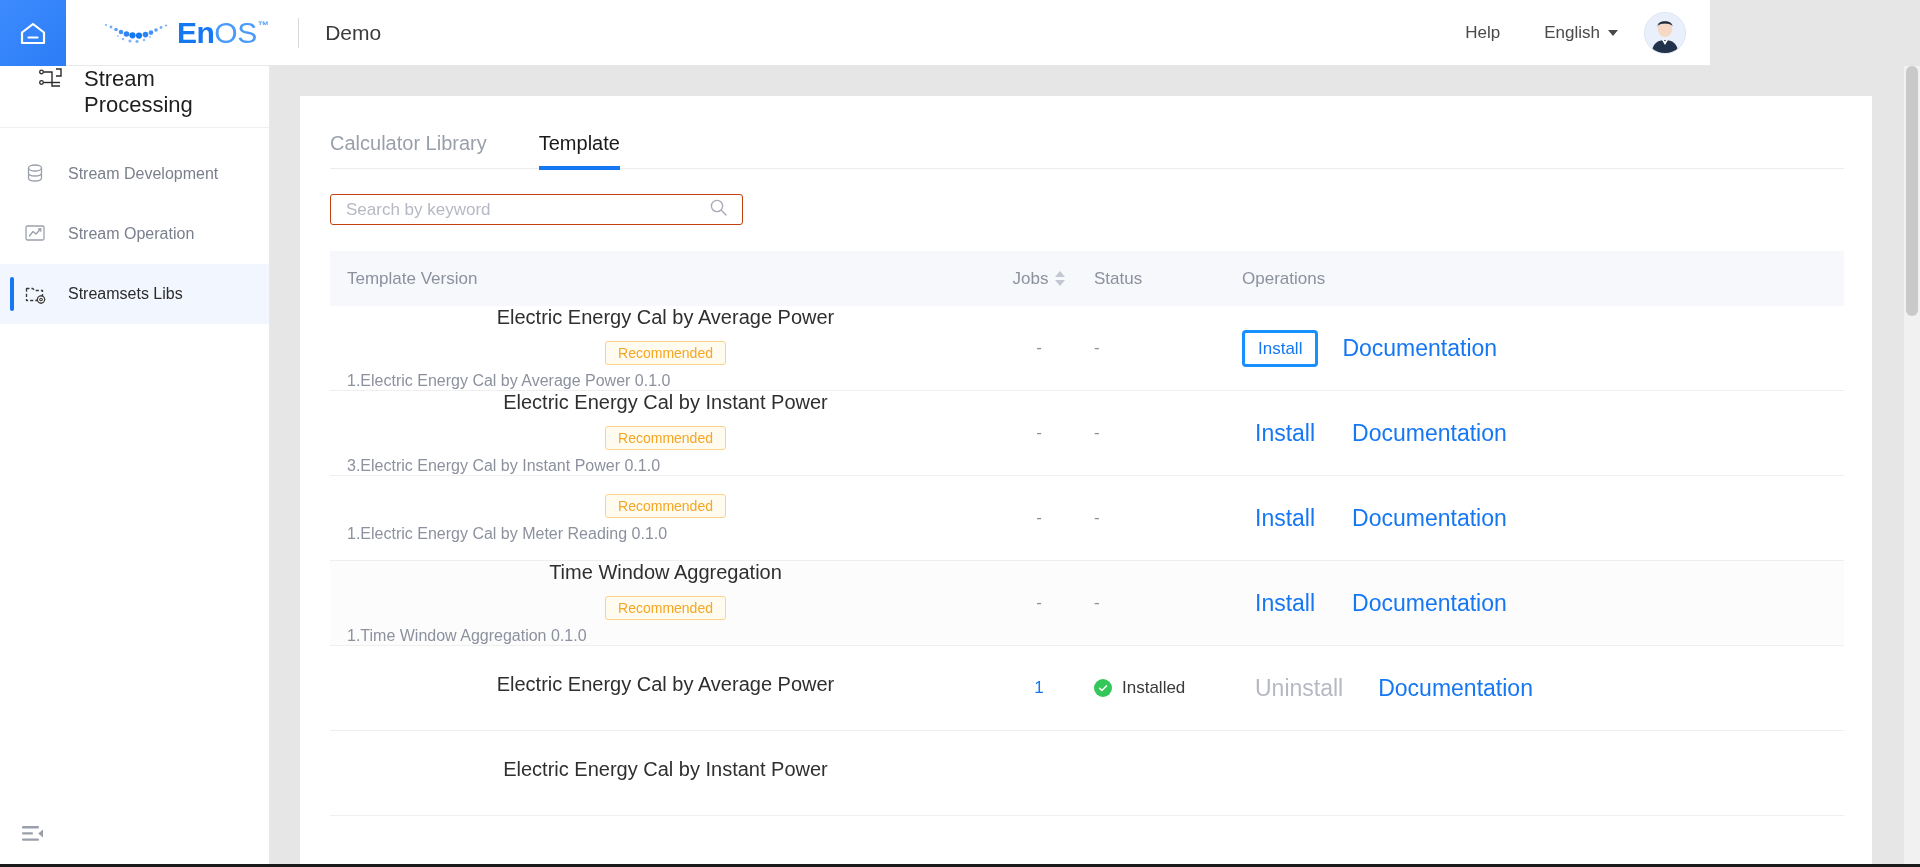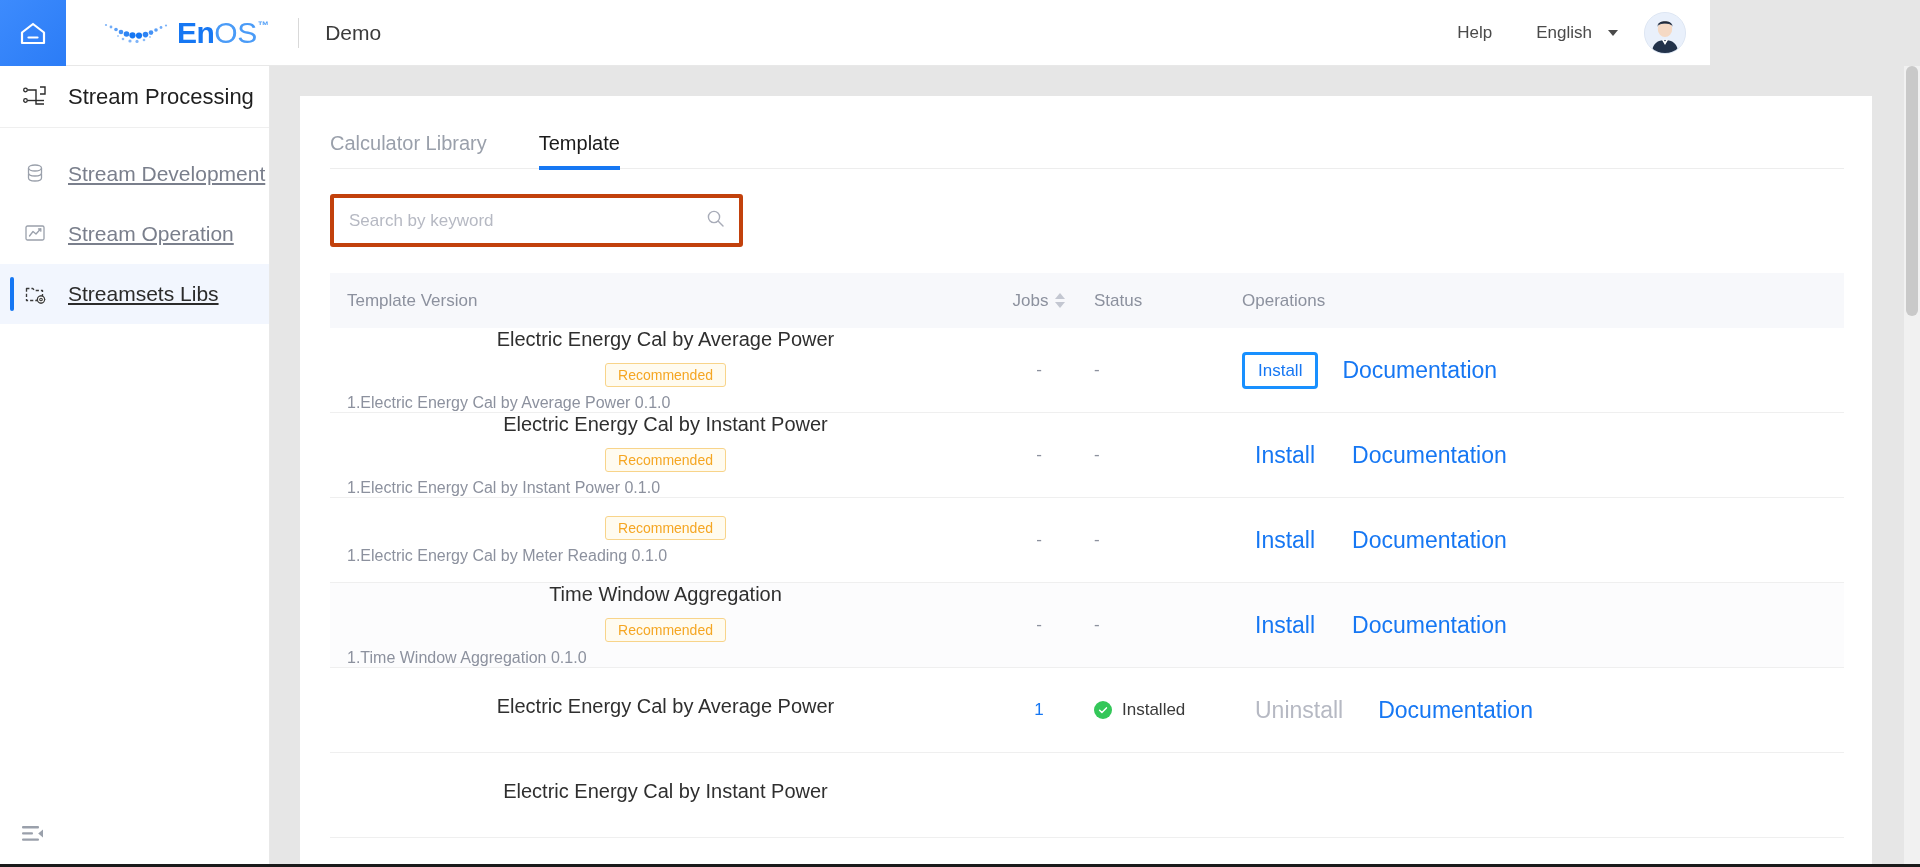--- a/index.html
+++ b/index.html
@@ -50,21 +50,21 @@
   }
 
   .topbar-right {
     margin-left: auto; display: flex; align-items: center;
     padding-right: 24px; gap: 0;
   }
   .tb-link {
     font-size: 17px; color: #4a4a4a; cursor: pointer;
     padding: 0 22px;
   }
-  .lang-wrap { display: flex; align-items: center; padding: 0 14px 0 22px; cursor:pointer;gap:8px;}
+  .lang-wrap { display: flex; align-items: center; padding: 0 14px 0 22px; cursor:pointer;}
   .lang-wrap .caret {
     width: 0; height: 0; margin-left: 8px;
     border-left: 5px solid transparent;
     border-right: 5px solid transparent;
     border-top: 6px solid #4a4a4a;
   }
   .avatar {
     width: 42px; height: 42px; border-radius: 50%;
     background: #e9f0fb; margin-left: 12px;
     overflow: hidden; position: relative; cursor: pointer;
@@ -73,34 +73,34 @@
 
   
   .sidebar {
     position: absolute; top: 66px; left: 0;
     width: 270px; height: 801px;
     background: #ffffff;
     border-right: 1px solid #e8e8e8;
     z-index: 20;
   }
   .sb-title {
-    height: 62px; display: flex; align-items: center;
-    padding-left: 22px;
+    height: 62px; display: flex; align-items: flex-start;
+    padding-left: 38px;
     border-bottom: 1px solid #efefef;
   }
   .sb-title .label {
     font-size: 22px; color: #1f1f1f; margin-left: 20px;
   }
   .sb-items { padding-top: 16px; }
   .sb-item {
     height: 60px; display: flex; align-items: center;
     padding-left: 22px; position: relative; cursor: pointer;
   }
   .sb-item .label {
-    font-size: 21px; color: #7a7f8c; margin-left: 20px; text-decoration: underline;
+    font-size: 16px; color: #7a7f8c; margin-left: 20px;
   }
   .sb-item.active { background: #f2f6fe; }
   .sb-item.active .label { color: #2b2b2b; }
   .sb-item.active::before {
     content: ""; position: absolute; left: 10px; top: 13px;
     width: 4px; height: 34px; border-radius: 2px;
     background: #1677f3;
   }
   .sb-icon { width: 26px; height: 26px; flex:0 0 auto; display:block; }
   .sb-collapse {
@@ -135,22 +135,22 @@
   }
   .tab.active { color: #1a1a1a; }
   .tab.active::after {
     content: ""; position: absolute;
     left: 0; right: 0; bottom: -2px; height: 4px;
     background: #1677f3;
   }
 
   .searchrow { padding: 25px 0 0 30px; }
   .searchbox {
-    width: 413px; height: 53px;
-    border: 4px solid #c2410c; border-radius: 3px;
+    width: 413px; height: 31px;
+    border: 1px solid #c2410c; border-radius: 3px;
     display: flex; align-items: center;
     padding: 0 14px 0 15px;
   }
   .searchbox input {
     flex: 1; border: none; outline: none;
     font-size: 17px; font-family: "Liberation Sans", sans-serif;
     color: #444;
     background: transparent;
   }
   .searchbox input::placeholder { color: #b6b9c3; }
@@ -425,21 +425,21 @@
           <span class="op-link">Documentation</span>
         </div>
       </div>
 
       <div class="trow">
         <div class="td col-name">
           <div class="tpl-name">
             <span class="tpl-title">Electric Energy Cal by Instant Power</span>
             <span class="badge">Recommended</span>
           </div>
-          <div class="tpl-sub">1.Electric Energy Cal by Instant Power 0.1.0</div>
+          <div class="tpl-sub">3.Electric Energy Cal by Instant Power 0.1.0</div>
         </div>
         <div class="td col-jobs dash">-</div>
         <div class="td col-status">
           <span class="dash">-</span>
         </div>
         <div class="td col-ops ops">
           <span class="op-link op-plain-pad">Install</span>
           <span class="op-gap-a"></span>
           <span class="op-link">Documentation</span>
         </div>

